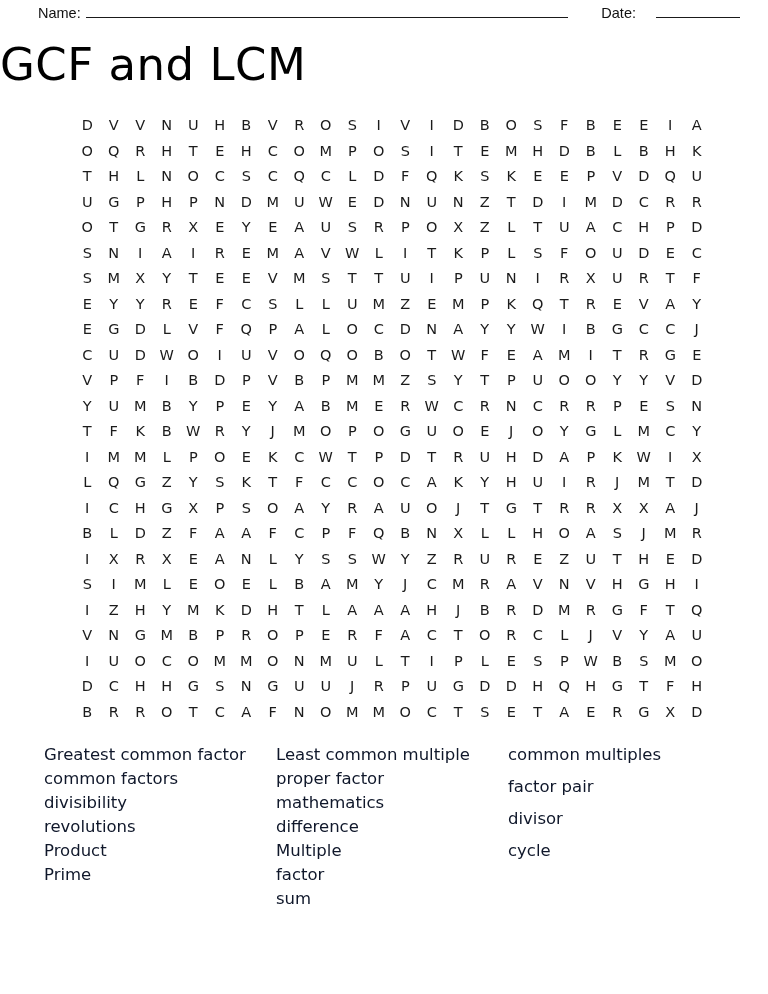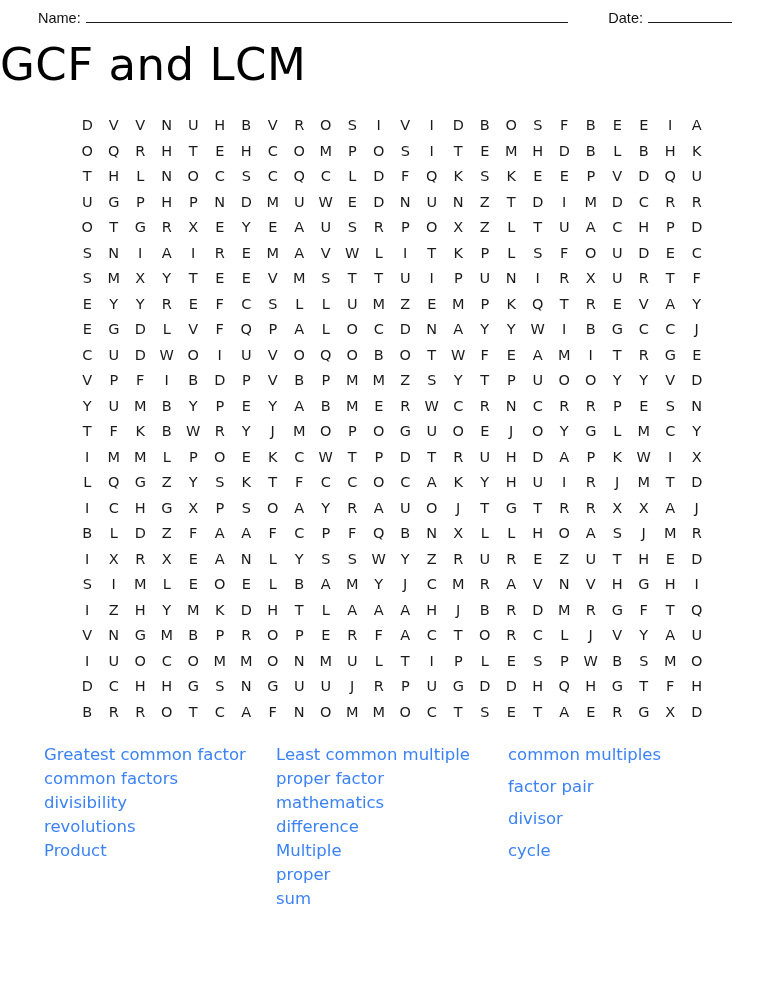--- a/index.html
+++ b/index.html
@@ -13,32 +13,32 @@
     height: 994px;
     font-family: "DejaVu Sans", sans-serif;
     color: #000000;
     position: relative;
     overflow: hidden;
   }
 
   
   .header-row {
     display: flex;
-    align-items: flex-end;
-    padding: 5px 36px 0 38px;
+    align-items: flex-start;
+    padding: 5px 28px 0 38px;
     height: 26px;
     box-sizing: border-box;
   }
   .name-group, .date-group {
     display: flex;
     align-items: baseline;
     white-space: nowrap;
   }
   .name-group { flex: 1 1 auto; }
-  .date-group { flex: 0 0 auto; margin-left: 14px; }
+  .date-group { flex: 0 0 auto; margin-left: 14px; gap: 15px; }
   .field-label {
     font-family: "Liberation Sans", sans-serif;
     font-size: 14.5px;
     line-height: 16px;
     color: #111;
   }
   .blank-rule {
     display: inline-block;
     border-bottom: 1.4px solid #1a1a1a;
     height: 12px;
@@ -91,21 +91,21 @@
     display: flex;
     flex-direction: column;
   }
   .word-col-1 { width: 232px; }
   .word-col-2 { width: 232px; }
   .word-col-3 { width: 220px; gap: 8px; }
   .word-item {
     font-family: "DejaVu Sans", sans-serif;
     font-size: 16.5px;
     line-height: 24px;
-    color: #3b82f6;
+    color: #0f172a;
     white-space: nowrap;
   }
 </style>
 </head>
 <body>
 
 <div class="header-row">
   <div class="name-group">
     <span class="field-label">Name:</span>
     <span class="blank-rule name-rule"></span>
@@ -749,28 +749,29 @@
   </table>
 </div>
 
 <div class="word-list">
   <div class="word-col word-col-1" id="word-col-0">
       <div class="word-item">Greatest common factor</div>
       <div class="word-item">common factors</div>
       <div class="word-item">divisibility</div>
       <div class="word-item">revolutions</div>
       <div class="word-item">Product</div>
+      <div class="word-item">Prime</div>
     </div>
   <div class="word-col word-col-2" id="word-col-1">
       <div class="word-item">Least common multiple</div>
       <div class="word-item">proper factor</div>
       <div class="word-item">mathematics</div>
       <div class="word-item">difference</div>
       <div class="word-item">Multiple</div>
-      <div class="word-item">proper</div>
+      <div class="word-item">factor</div>
       <div class="word-item">sum</div>
     </div>
   <div class="word-col word-col-3" id="word-col-2">
       <div class="word-item">common multiples</div>
       <div class="word-item">factor pair</div>
       <div class="word-item">divisor</div>
       <div class="word-item">cycle</div>
     </div>
 </div>
 

